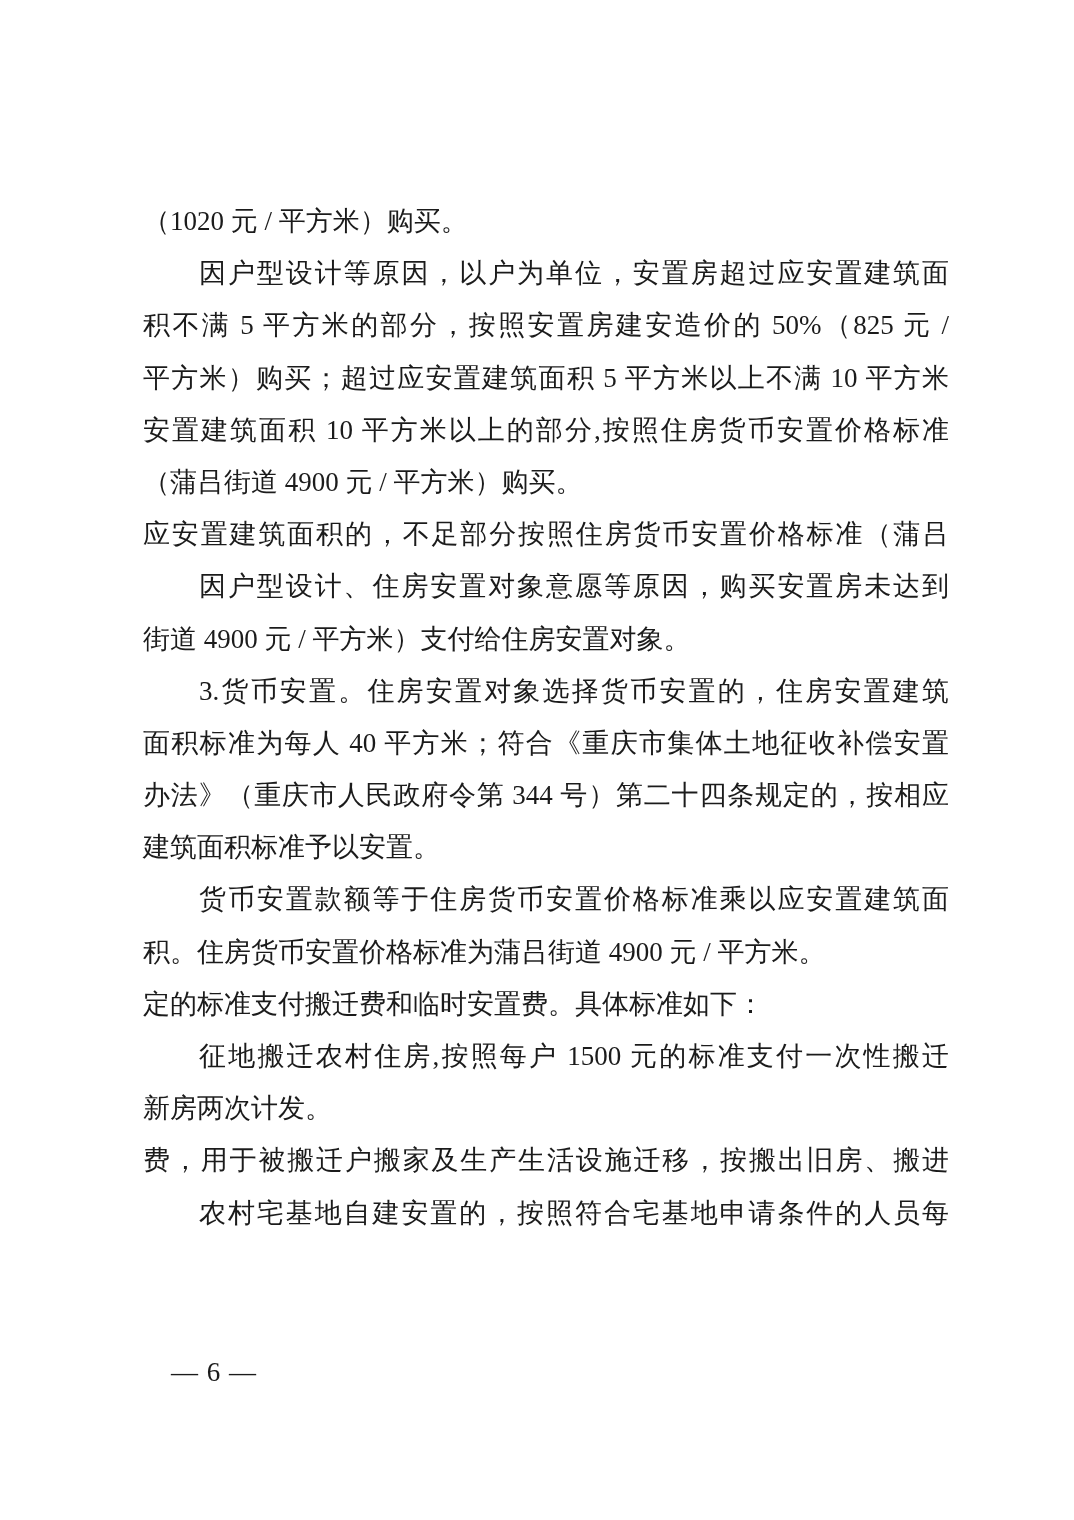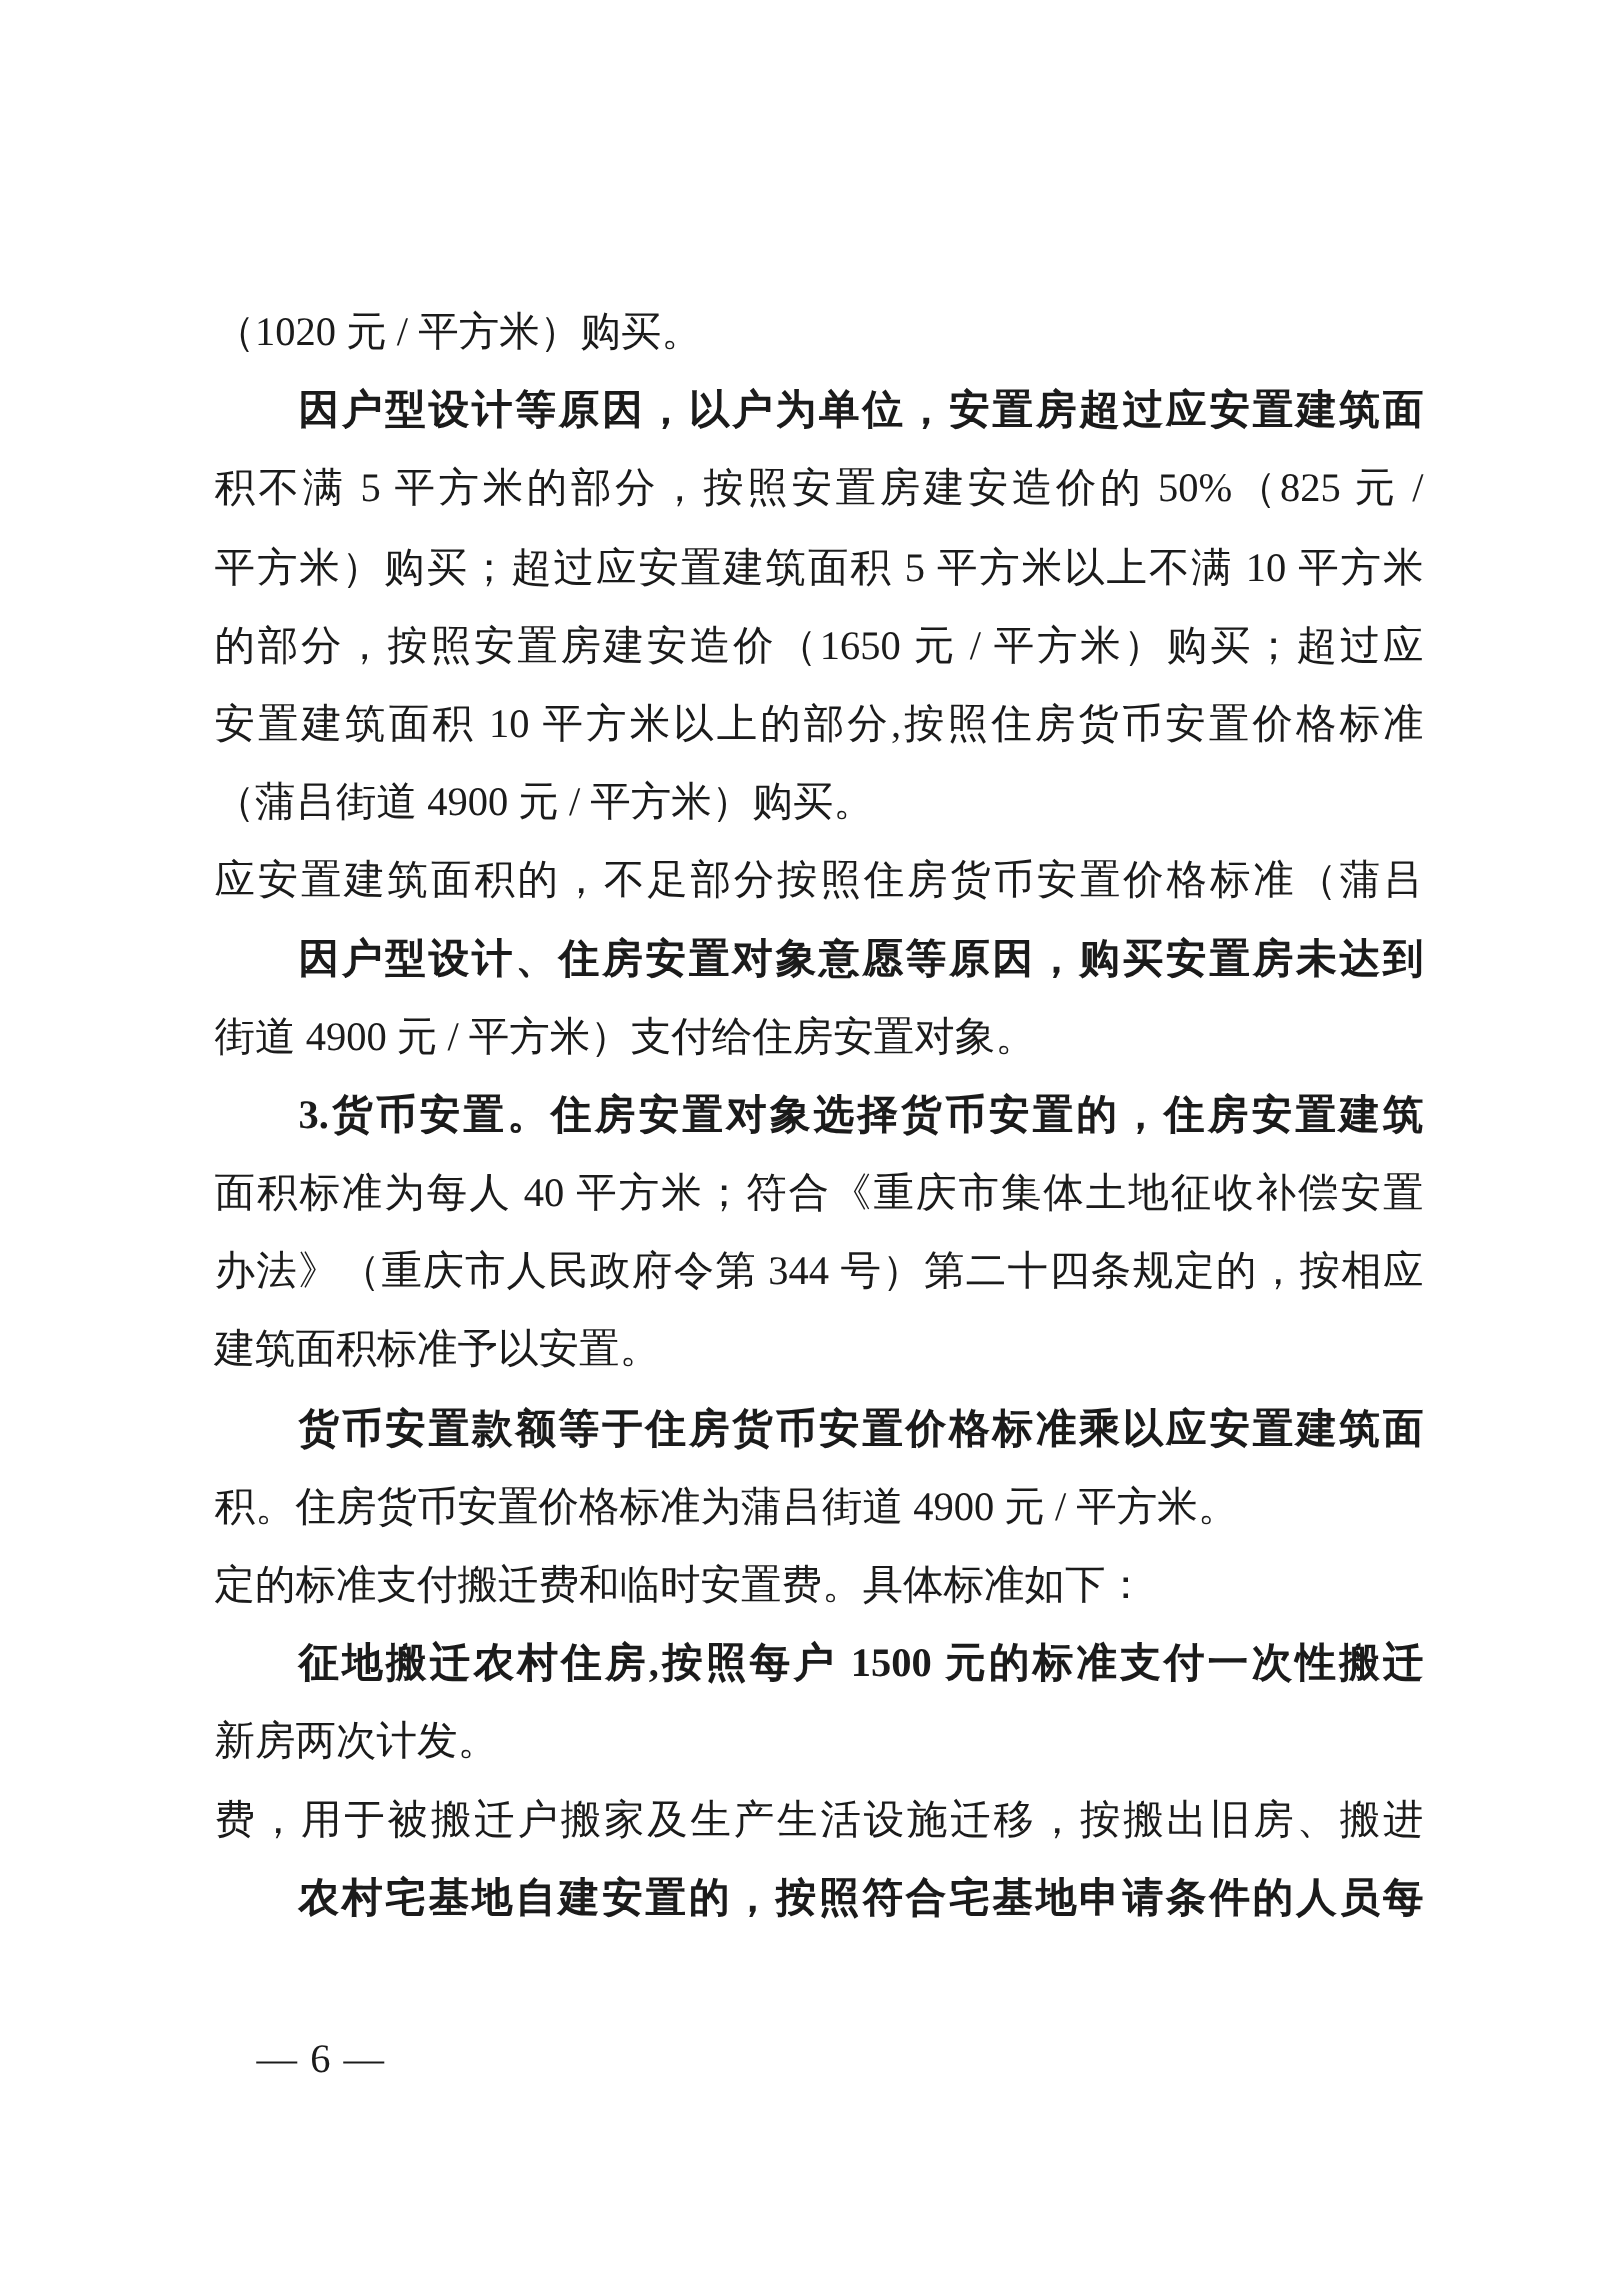--- a/index.html
+++ b/index.html
@@ -31,21 +31,20 @@
     height: 52.2px;
     text-align: justify;
     text-align-last: auto;
     font-kerning: none;
     letter-spacing: 0;
     white-space: normal;
     overflow: visible;
   }
   .line.indent {
     padding-left: 56px;
-    font-weight: bold;
   }
   .line.jfull {
     text-align-last: justify;
   }
   .page-footer {
     position: absolute;
     left: 171px;
     top: 1350px;
     height: 44px;
     line-height: 44px;
@@ -62,21 +61,20 @@
   <section class="doc-body">
 
       <p class="line">（1020 元 / 平方米）购买。</p>
 
       <p class="line indent jfull">因户型设计等原因，以户为单位，安置房超过应安置建筑面</p>
 
       <p class="line jfull">积不满 5 平方米的部分，按照安置房建安造价的 50%（825 元 /</p>
 
       <p class="line jfull">平方米）购买；超过应安置建筑面积 5 平方米以上不满 10 平方米</p>
 
-      <p class="line jfull">的部分，按照安置房建安造价（1650 元 / 平方米）购买；超过应</p>
 
       <p class="line jfull">安置建筑面积 10 平方米以上的部分,按照住房货币安置价格标准</p>
 
       <p class="line">（蒲吕街道 4900 元 / 平方米）购买。</p>
 
       <p class="line jfull">应安置建筑面积的，不足部分按照住房货币安置价格标准（蒲吕</p>
 
       <p class="line indent jfull">因户型设计、住房安置对象意愿等原因，购买安置房未达到</p>
 
       <p class="line">街道 4900 元 / 平方米）支付给住房安置对象。</p>

